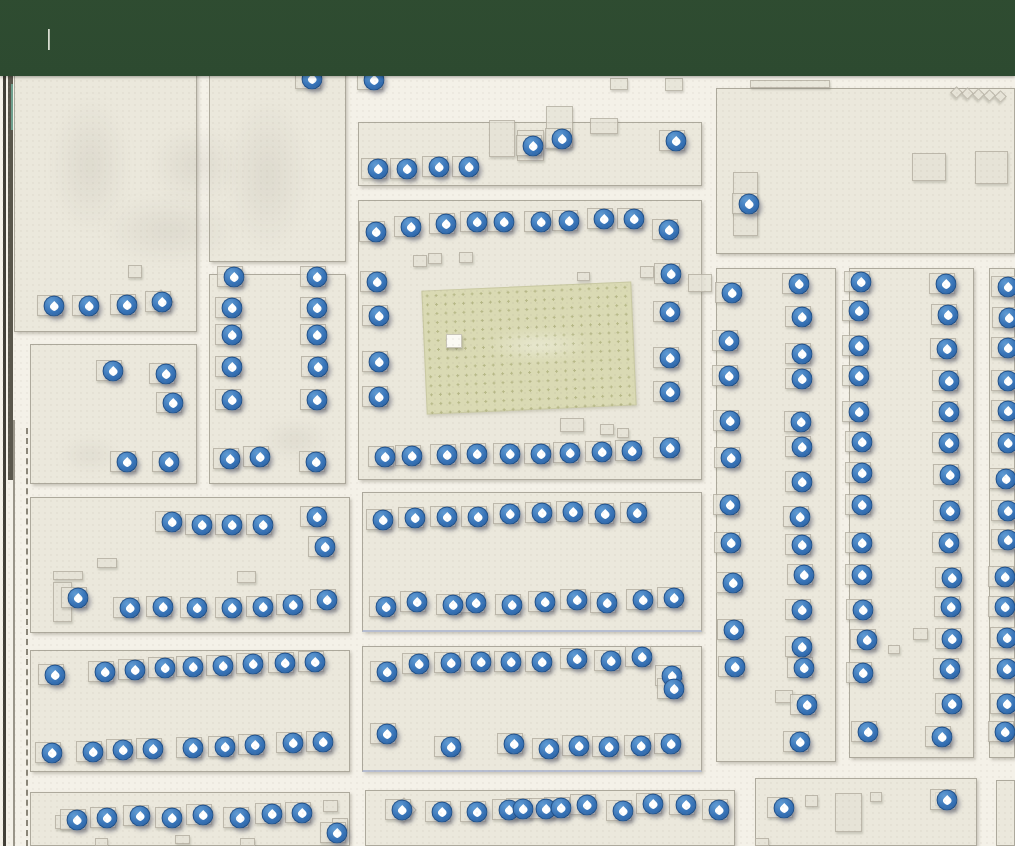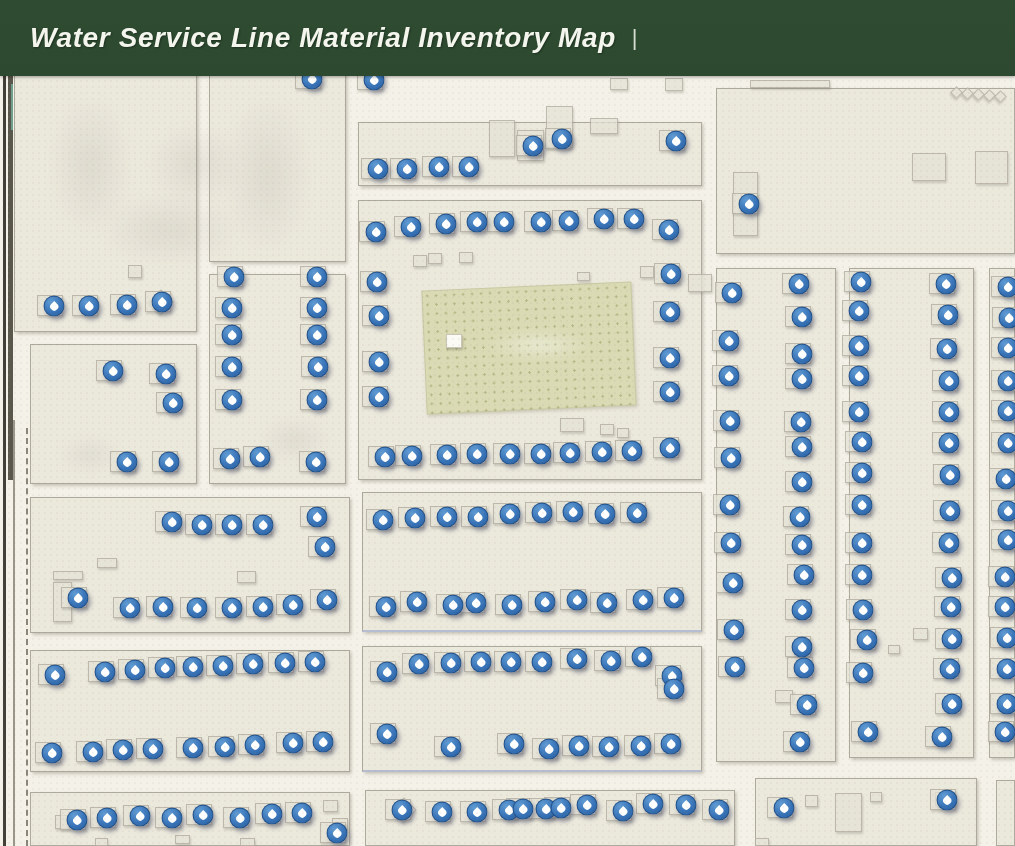--- a/index.html
+++ b/index.html
@@ -567,16 +567,15 @@
       <div class="bld" style="left: 669px; top: 794px; width: 26px; height: 21px;"></div>
       <div class="marker" style="left: 686px; top: 805px;"></div>
       <div class="bld" style="left: 702px; top: 799px; width: 26px; height: 21px;"></div>
       <div class="marker" style="left: 719px; top: 810px;"></div>
       <div class="bld" style="left: 767px; top: 797px; width: 26px; height: 21px;"></div>
       <div class="marker" style="left: 784px; top: 808px;"></div>
       <div class="bld" style="left: 930px; top: 789px; width: 26px; height: 21px;"></div>
       <div class="marker" style="left: 947px; top: 800px;"></div>
     </div>
   <div class="header">
-    <h1>Water Service Line Material Inventory Map</h1>
     <span class="sep">|</span>
   </div>
 </div>
 
 </body></html>

